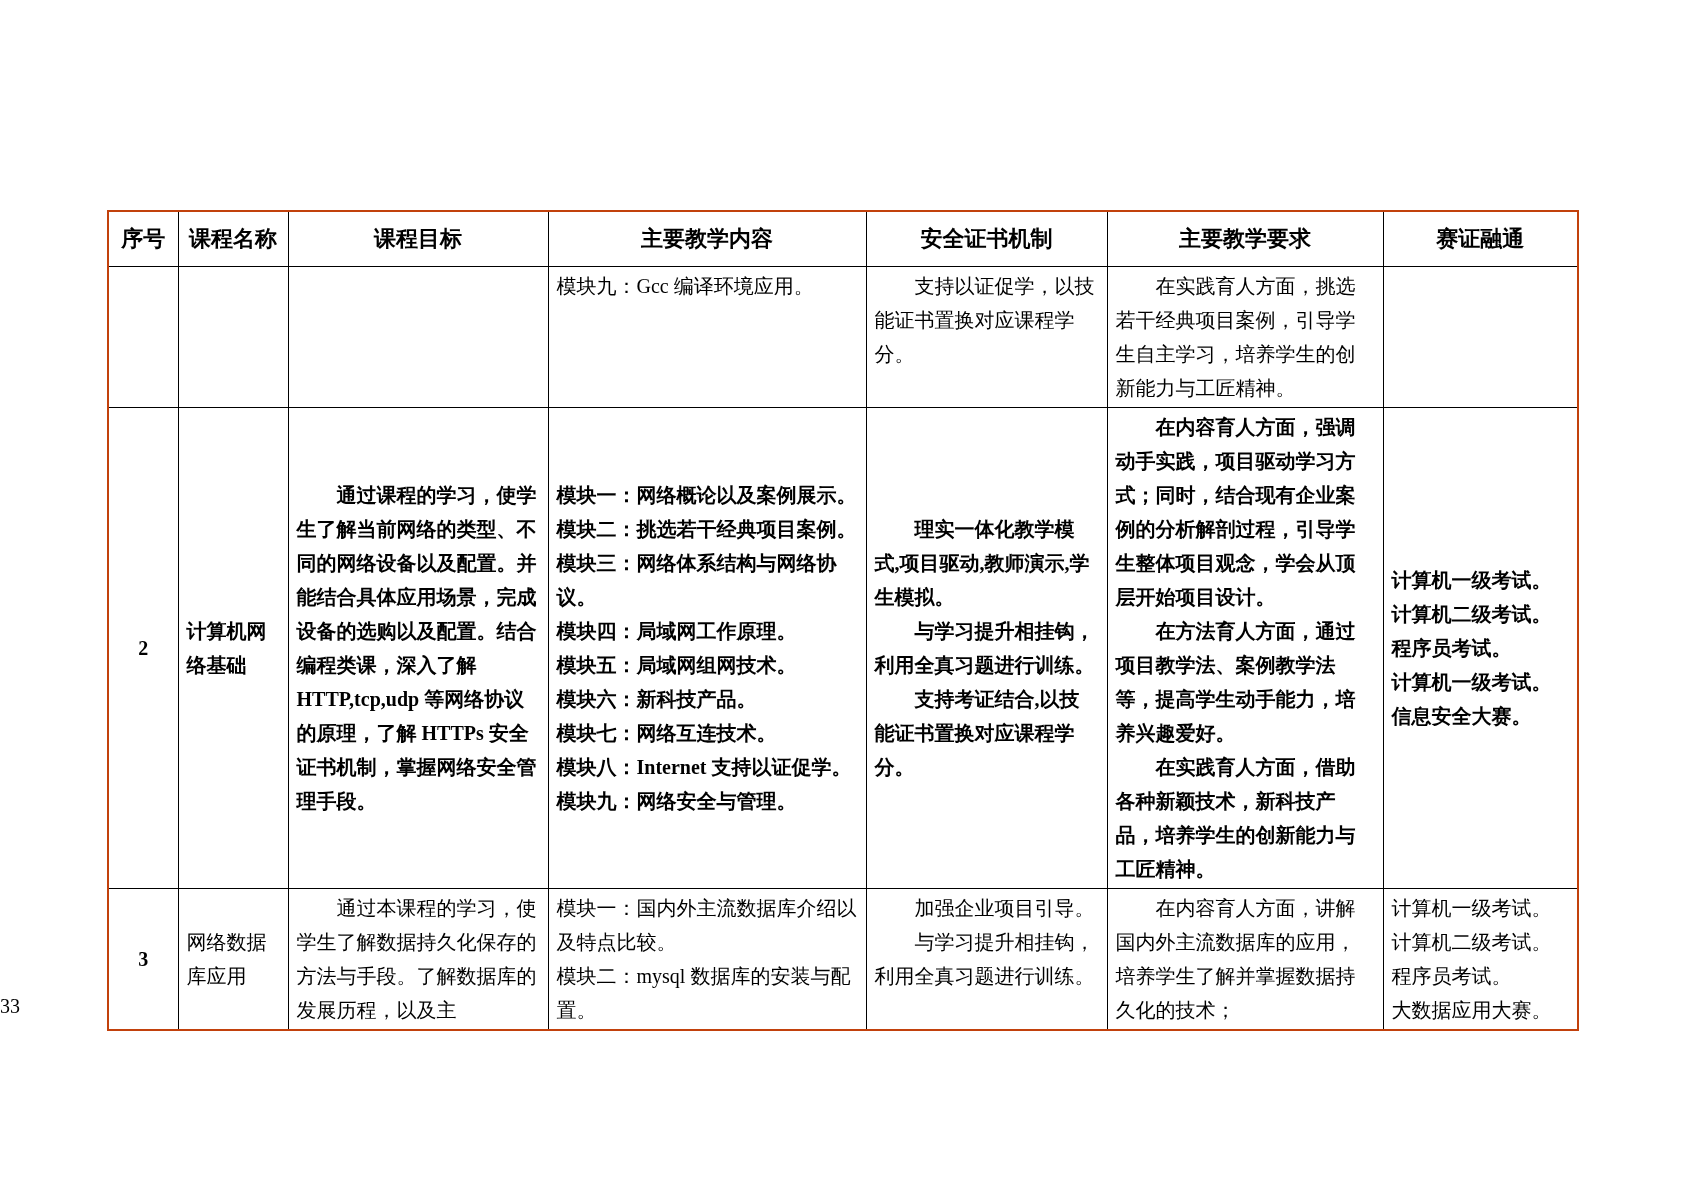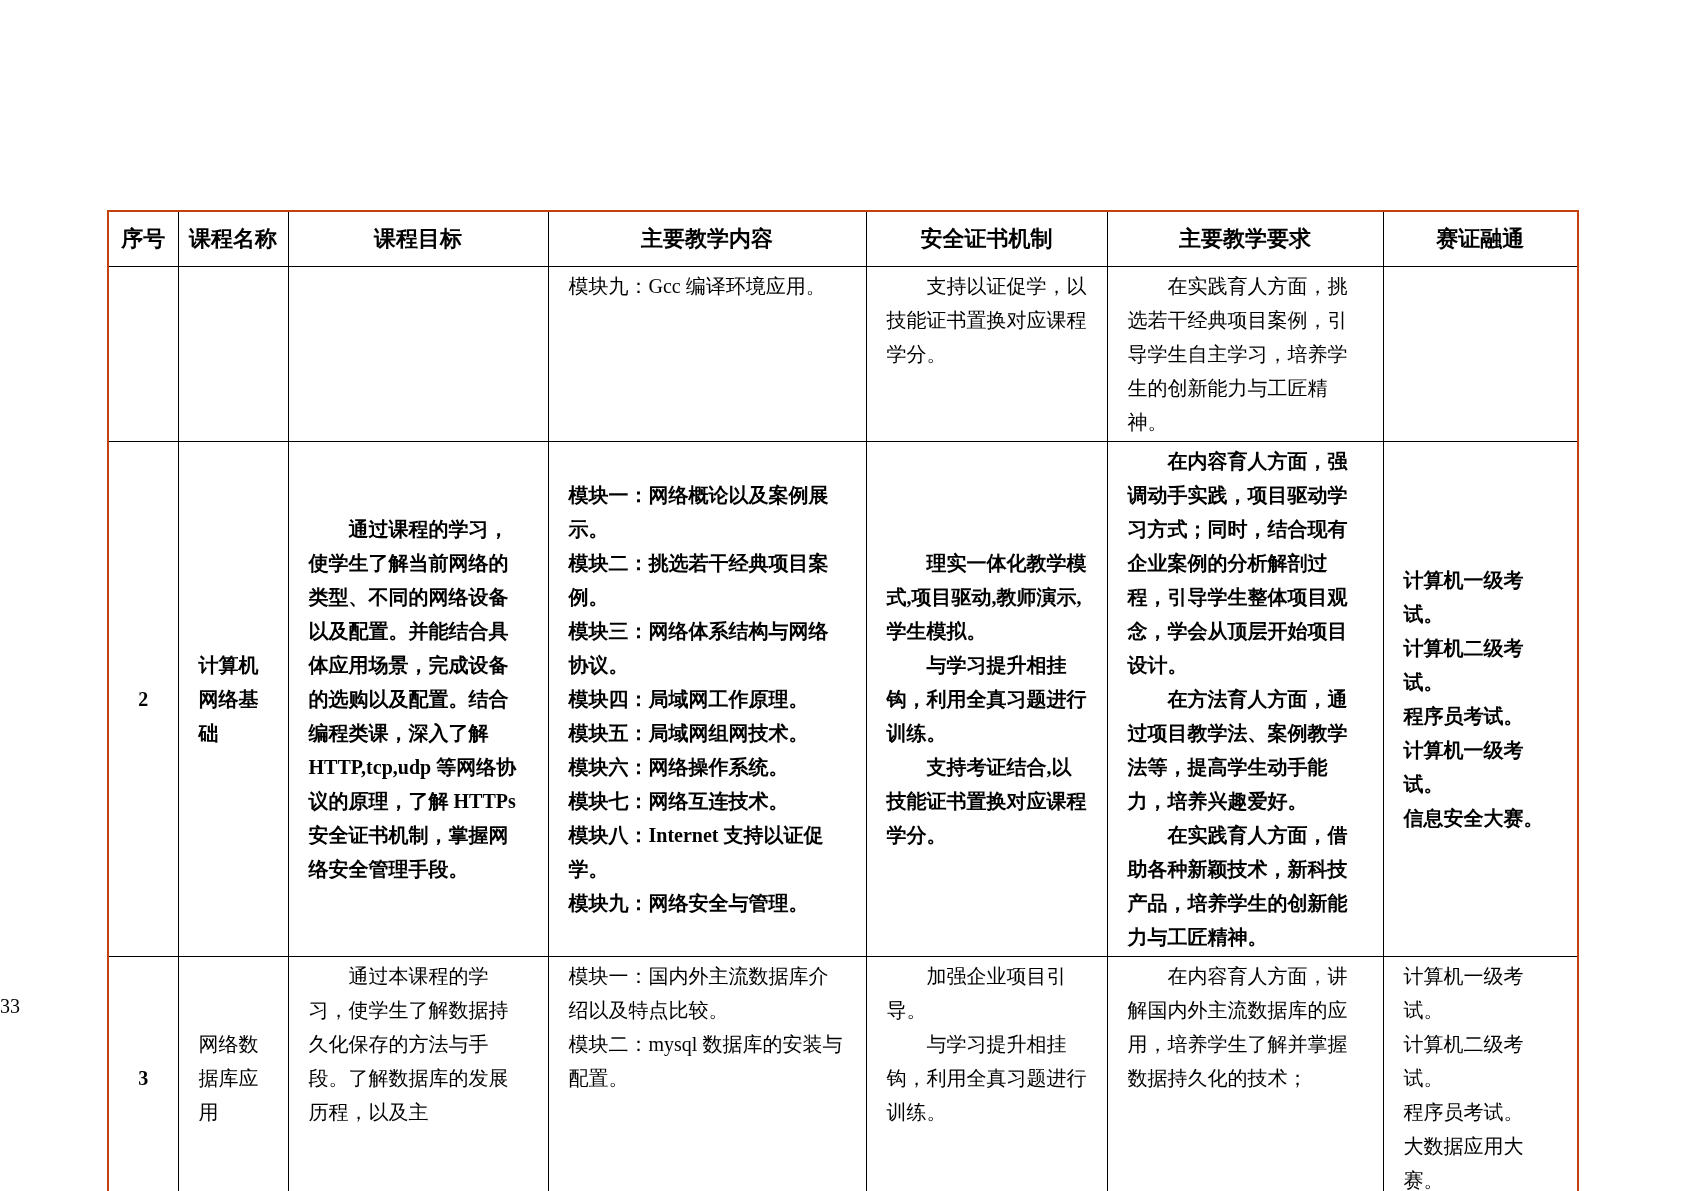--- a/index.html
+++ b/index.html
@@ -10,21 +10,21 @@
     position:relative; overflow:hidden;
   }
   .sheet { position:absolute; left:107px; top:182px; }
   table.course-table {
     border-collapse:collapse; table-layout:fixed;
     width:1470px; border:2px solid #c2410c;margin-top:28px;
   }
   .course-table th, .course-table td {
     border:1.5px solid #000;
     font-size:20px; line-height:34px;
-    padding:2px 20px;
+    padding:2px 8px;
     overflow:hidden;
     word-break:break-word;
   }
   .course-table th {
     font-size:22px; font-weight:bold; text-align:center;
     height:50px; padding:2px 4px; line-height:26px;
     vertical-align:middle;
   }
   tr.row-cont  > td { height:134px; }
   tr.row-main  > td { height:472px;font-weight:bold; }
@@ -86,21 +86,21 @@
       <td class="name-cell vmid">计算机网络基础</td>
       <td class="vmid">
             <p class="para">通过课程的学习，使学生了解当前网络的类型、不同的网络设备以及配置。并能结合具体应用场景，完成设备的选购以及配置。结合编程类课，深入了解 HTTP,tcp,udp 等网络协议的原理，了解 HTTPs 安全证书机制，掌握网络安全管理手段。</p>
           </td>
       <td class="vmid">
             <p class="item">模块一：网络概论以及案例展示。</p>
             <p class="item">模块二：挑选若干经典项目案例。</p>
             <p class="item">模块三：网络体系结构与网络协议。</p>
             <p class="item">模块四：局域网工作原理。</p>
             <p class="item">模块五：局域网组网技术。</p>
-            <p class="item">模块六：网络操作系统。</p>
+            <p class="item">模块六：新科技产品。</p>
             <p class="item">模块七：网络互连技术。</p>
             <p class="item">模块八：Internet 支持以证促学。</p>
             <p class="item">模块九：网络安全与管理。</p>
           </td>
       <td class="vmid">
             <p class="para">理实一体化教学模式,项目驱动,教师演示,学生模拟。</p>
             <p class="para">与学习提升相挂钩，利用全真习题进行训练。</p>
             <p class="para">支持考证结合,以技能证书置换对应课程学分。</p>
           </td>
       <td class="vtop">

